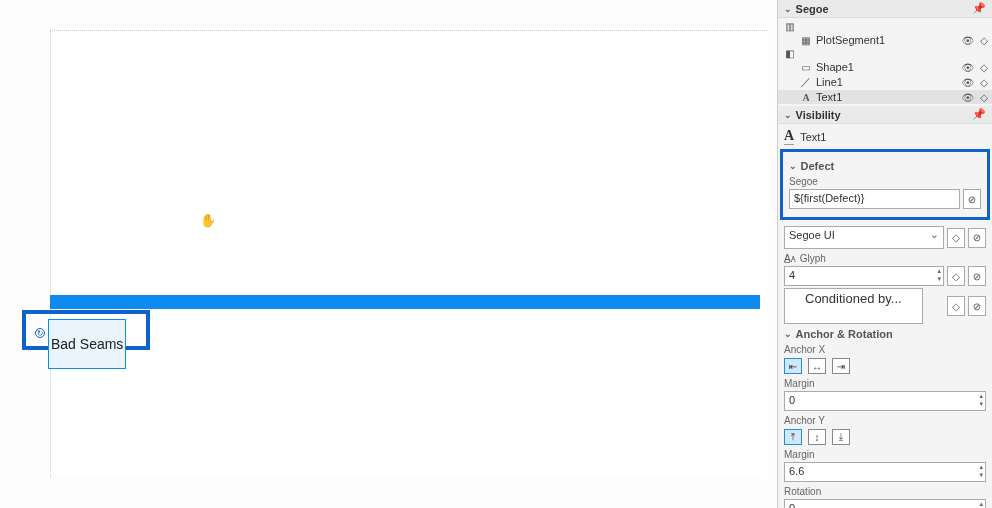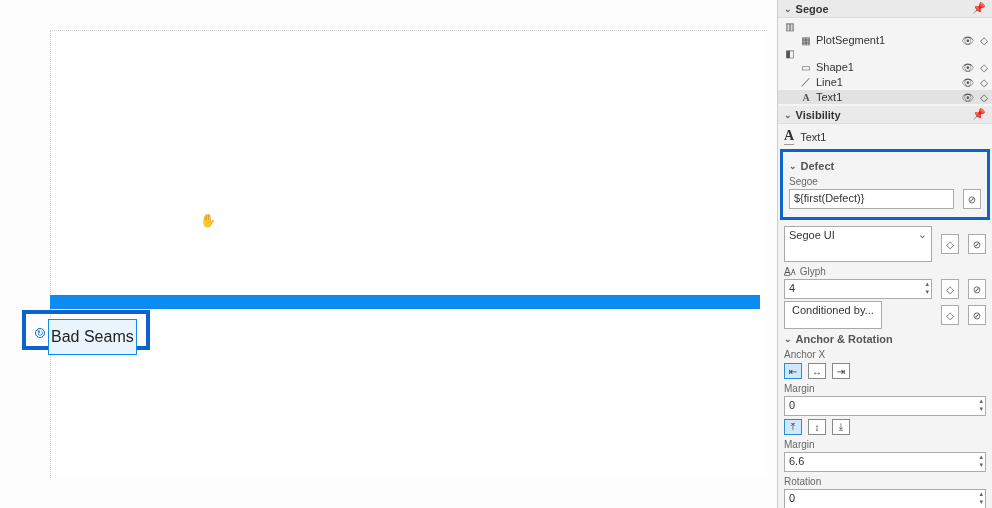--- a/index.html
+++ b/index.html
@@ -6,49 +6,49 @@
   html, body { width: 992px; height: 508px; background: #f5f5f5; overflow: hidden; }
   .app { display: flex; width: 100%; height: 100%; }
   .canvas-area { flex: 1; position: relative; background: #fdfdfd; }
   .canvas-frame { position: absolute; left: 50px; top: 30px; right: 10px; bottom: 30px; background: #fff; border-left: 1px dotted #ccc; border-top: 1px dotted #ccc; }
   .window-controls { position: absolute; top: 34px; right: 12px; display: flex; gap: 6px; }
   .wc-icon { width: 12px; height: 12px; color: #888; font-size: 11px; }
   .cursor-hand { position: absolute; left: 200px; top: 213px; font-size: 13px; color: #888; }
   .blue-bar { position: absolute; left: 50px; top: 295px; width: 710px; height: 14px; background: #0d8bf0; }
   .text-highlight-box { position: absolute; left: 22px; top: 310px; width: 128px; height: 40px; border: 4px solid #0d63c9; background: transparent; display: flex; align-items: center; padding-left:6px; }
   .rotate-handle { position: absolute; left: 35px; top: 328px; width: 10px; height: 10px; border: 1px solid #0d63c9; border-radius: 50%; font-size: 8px; display:flex; align-items:center; justify-content:center; color:#0d63c9; }
-  .canvas-text { position: absolute; left: 48px; top: 319px; font-size: 16px; color: #222; border: 1px solid #0d8bf0; padding: 8px 2px; background: #eaf4fd; }
+  .canvas-text { position: absolute; left: 48px; top: 319px; font-size: 14px; color: #222; border: 1px solid #0d8bf0; padding: 16px 2px; background: #eaf4fd; }
 
   .side-panels { width: 215px; background: #f4f4f4; border-left: 1px solid #ccc; display: flex; flex-direction: column; font-size: 11px; color: #333; }
   .panel-header { display: flex; align-items: center; padding: 2px 6px; background: #eaeaea; border-bottom: 1px solid #ddd; font-weight: bold; }
   .panel-header .chev { margin-right: 4px; font-size: 9px; color: #666; }
   .pin { margin-left: auto; color: #777; font-size: 11px; }
   .layers { padding: 2px 0; }
   .layer-row { display: flex; align-items: center; padding: 1px 4px 1px 6px; gap: 4px; }
   .layer-row.indent1 { padding-left: 22px; }
   .layer-row.selected { background: #e2e2e2; }
   .layer-icon { width: 12px; text-align: center; font-size: 10px; color: #555; }
   .layer-name { flex: 1; }
   .eye { font-size: 10px; color: #555; margin-left: 2px; }
   .erase { font-size: 10px; color: #555; margin-left: 2px; }
 
   .attr-body { flex: 1; overflow-y: auto; padding: 2px 6px 10px 6px; }
   .attr-title-row { display: flex; align-items: center; gap: 6px; padding: 2px 0 4px 0; }
   .attr-title-row .text-icon { font-family: serif; font-size: 14px; font-weight: bold; border-bottom: 1px solid #999; }
   .group-highlight { border: 3px solid #0d63c9; padding: 4px 6px 8px 6px; margin: 0 -4px 6px -4px; }
   .group-label { font-size: 11px; color: #555; font-weight: bold; margin: 4px 0; display:flex; align-items:center; gap:4px; }
   .field-label { font-size: 10px; color: #666; margin-top: 4px; }
-  .input-row { display: flex; align-items: center; gap: 9px; margin-top: 2px; }
+  .input-row { display: flex; align-items: center; gap: 3px; margin-top: 2px; }
   .text-input { flex: 1; border: 1px solid #aaa; padding: 2px 4px; font-size: 11px; background: #fff; height: 20px; }
-  .select-input { flex: 1; border: 1px solid #aaa; padding: 2px 4px; font-size: 11px; background: #fff; height: 36px; position: relative; }
+  .select-input { flex: 1; border: 1px solid #aaa; padding: 2px 4px; font-size: 11px; background: #fff; height: 23px; position: relative; }
   .select-input::after { content: "⌄"; position: absolute; right: 4px; top: 1px; color: #666; font-size: 11px; }
   .num-input { flex: 1; border: 1px solid #aaa; padding: 2px 4px; font-size: 11px; background: #fff; height: 20px; position: relative; }
   .num-input .spinners { position: absolute; right: 2px; top: 0; display: flex; flex-direction: column; font-size: 7px; color: #666; line-height: 8px; }
   .mini-btn { width: 18px; height: 20px; border: 1px solid #aaa; background: #fff; display: flex; align-items: center; justify-content: center; font-size: 10px; color: #555; }
-  .cond-btn { border: 1px solid #aaa; background: #fff; padding: 2px 7px; font-size: 11px; height: 28px; }
+  .cond-btn { border: 1px solid #aaa; background: #fff; padding: 2px 20px; font-size: 13px; height: 36px; }
   .anchor-row { display: flex; gap: 6px; margin-top: 3px; }
   .anchor-btn { width: 18px; height: 16px; border: 1px solid #888; display: flex; align-items: center; justify-content: center; font-size: 10px; background: #fff; }
   .anchor-btn.sel { background: #cfe8fb; border-color: #2a8dd4; }
   .size-icon { font-size: 10px; color: #555; margin-right:4px; }
 </style>
 </head>
 <body>
 
 <div class="app">
   <div class="canvas-area">
@@ -171,20 +171,21 @@
       <div class="input-row">
         <div class="num-input">
           <span>0</span>
           <span class="spinners">
               <span>▴</span>
               <span>▾</span>
             </span>
         </div>
       </div>
 
+      <div class="field-label">Anchor Y</div>
       <div class="anchor-row">
         <div class="anchor-btn sel">⤒</div>
         <div class="anchor-btn">↕</div>
         <div class="anchor-btn">⤓</div>
       </div>
       <div class="field-label">Margin</div>
       <div class="input-row">
         <div class="num-input">
           <span>6.6</span>
           <span class="spinners">

